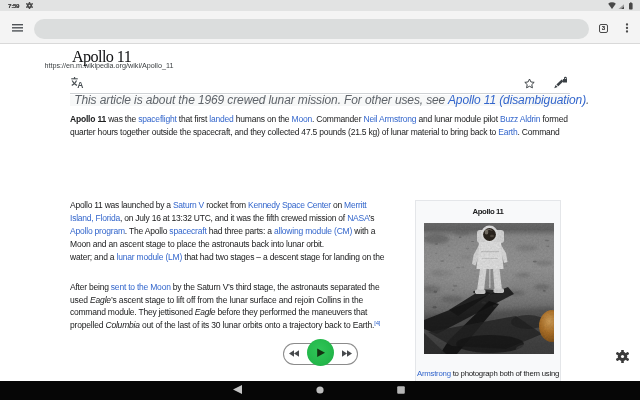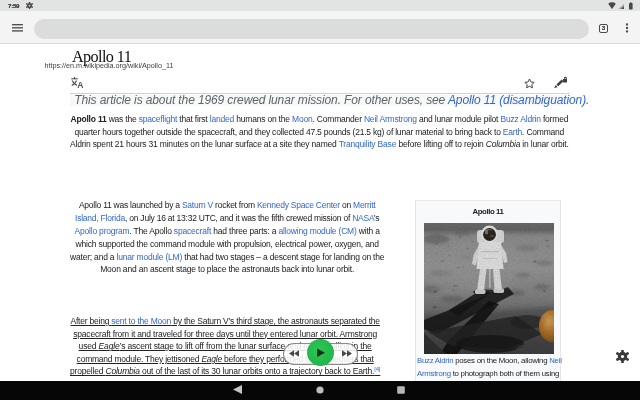--- a/index.html
+++ b/index.html
@@ -15,24 +15,24 @@
   #toolbar{left:0;top:11px;width:640px;height:33px;background:#f4f4f4;
            border-bottom:1px solid #d9d9d9;box-sizing:border-box;}
   #pill{left:34px;top:7.5px;width:555px;height:20px;background:#dbdddd;border-radius:10px;}
   #url{left:44.5px;top:12.5px;font-size:7.2px;color:#3c4043;letter-spacing:0px;margin-top:37px;}
   #tabbox{left:599px;top:12.5px;width:9px;height:9px;border:1.2px solid #4a4a4a;border-radius:2px;
           box-sizing:border-box;font-size:6px;font-weight:bold;color:#4a4a4a;text-align:center;line-height:6.5px;text-shadow:0 0 0.5px #4a4a4a;}
   
   #h1{left:72px;top:48.2px;font-family:"Liberation Serif",serif;font-size:16.2px;letter-spacing:-0.6px;color:#0f1012;line-height:18.5px;}
   #rule{left:70px;top:93px;width:500px;height:1px;background:#cfd2d5;}
   #hatnote{left:74.3px;top:95.7px;font-size:12px;font-style:italic;color:#5f646a;letter-spacing:-0.12px;line-height:8.4px;}
-  .body-txt{font-size:8.5px;color:#202122;letter-spacing:-0.2px;text-align:center;}
+  .body-txt{font-size:8.5px;color:#202122;letter-spacing:-0.2px;}
   #p1{left:70px;top:112.6px;line-height:12.9px;}
   #p2{left:70px;top:198.7px;line-height:12.95px;}
-  #p3{left:70px;top:315px;line-height:12.6px;text-decoration:underline;}
+  #p3{left:70px;top:281px;line-height:12.6px;}
   sup{font-size:6px;vertical-align:baseline;position:relative;top:-3px;}
   
   #infobox{left:415px;top:200px;width:146px;height:200px;background:#f8f9fa;
            border:1px solid #e4e6e9;box-sizing:border-box;}
   #ibtitle{left:415px;top:206.8px;width:146px;text-align:center;font-size:7.8px;letter-spacing:-0.4px;font-weight:bold;color:#202122;line-height:9px;}
   #caption{left:417px;top:353.8px;width:150px;font-size:7.8px;line-height:13.2px;color:#202122;letter-spacing:-0.25px;}
   
   #mediapill{left:283px;top:343px;width:74.5px;height:21.5px;border-radius:11px;
              background:rgba(255,255,255,0.86);border:1px solid rgba(110,110,110,0.8);box-sizing:border-box;}
   #greenbtn{left:306.5px;top:339px;width:27px;height:27px;border-radius:50%;background:radial-gradient(circle at 45% 42%, #30c558 0%, #25b94c 55%, #1daa43 100%);}
@@ -110,35 +110,32 @@
     <path d="M11,3.1 L11,2.1 A1.4,1.3 0 0,1 13.8,2.1 L13.8,3.1 L12.9,3.1 L12.9,2.2 A0.55,0.5 0 0,0 11.9,2.2 L11.9,3.1 Z"></path>
   </g>
 </svg>
 <div id="rule" class="abs"></div>
 <div class="abs" style="left:70px;top:94.5px;width:500px;height:11.5px;background:#f7f8f8;"></div>
 <div id="hatnote" class="abs">This article is about the 1969 crewed lunar mission. For other uses, see <a>Apollo 11 (disambiguation)</a>.</div>
 
 <div id="p1" class="abs body-txt">
   <div class="ln"><b>Apollo 11</b> was the <a>spaceflight</a> that first <a>landed</a> humans on the <a>Moon</a>. Commander <a>Neil Armstrong</a> and lunar module pilot <a>Buzz Aldrin</a> formed</div>
   <div class="ln" style="letter-spacing:-0.21px">quarter hours together outside the spacecraft, and they collected 47.5 pounds (21.5 kg) of lunar material to bring back to <a>Earth</a>. Command</div>
-  <div class="ln" style="letter-spacing:-0.19px">Aldrin spent 21 hours 31 minutes on the lunar surface at a site they named <a>Tranquility Base</a> before lifting off to rejoin <i>Columbia</i> in lunar orbit.</div>
 </div>
 
 <div id="p2" class="abs body-txt">
   <div class="ln" style="letter-spacing:-0.25px">Apollo 11 was launched by a <a>Saturn V</a> rocket from <a>Kennedy Space Center</a> on <a>Merritt</a></div>
   <div class="ln" style="letter-spacing:-0.23px"><a>Island, Florida</a>, on July 16 at 13:32 UTC, and it was the fifth crewed mission of <a>NASA</a>’s</div>
   <div class="ln"><a>Apollo program</a>. The Apollo <a>spacecraft</a> had three parts: a <a>allowing module (CM)</a> with a</div>
-  <div class="ln">which supported the command module with propulsion, electrical power, oxygen, and</div>
+  <div class="ln" style="letter-spacing:-0.19px">Moon and an ascent stage to place the astronauts back into lunar orbit.</div>
   <div class="ln">water; and a <a>lunar module (LM)</a> that had two stages – a descent stage for landing on the</div>
-  <div class="ln" style="letter-spacing:-0.19px">Moon and an ascent stage to place the astronauts back into lunar orbit.</div>
 </div>
 
 <div id="p3" class="abs body-txt">
   <div class="ln" style="letter-spacing:-0.22px">After being <a>sent to the Moon</a> by the Saturn V’s third stage, the astronauts separated the</div>
-  <div class="ln" style="letter-spacing:-0.18px">spacecraft from it and traveled for three days until they entered lunar orbit. Armstrong</div>
   <div class="ln" style="letter-spacing:-0.16px">used <i>Eagle</i>’s ascent stage to lift off from the lunar surface and rejoin Collins in the</div>
   <div class="ln" style="letter-spacing:-0.23px">command module. They jettisoned <i>Eagle</i> before they performed the maneuvers that</div>
   <div class="ln" style="letter-spacing:-0.19px">propelled <i>Columbia</i> out of the last of its 30 lunar orbits onto a trajectory back to Earth.<sup><a>[4]</a></sup></div>
 </div>
 
 <div id="infobox" class="abs"></div>
 <div id="ibtitle" class="abs">Apollo 11</div>
 
 <svg class="abs" style="left:423.5px;top:223px;" width="130" height="131" viewBox="0 0 130 131">
   <defs>
@@ -242,21 +239,21 @@
     <ellipse cx="68" cy="13" rx="2" ry="1.2" fill="#5a5147" opacity="0.8"></ellipse>
     <rect x="57" y="28" width="18" height="1.3" fill="#c9c9c9"></rect>
     <rect x="58" y="35" width="16" height="1" fill="#cfcfcf"></rect>
     <line x1="65.8" y1="46" x2="65.8" y2="65" stroke="#bfbfbf" stroke-width="1.6"></line>
   </g>
 
   <ellipse cx="128" cy="103" rx="13" ry="16" fill="url(#orange)"></ellipse>
 
   <rect width="130" height="131" filter="url(#grain)" opacity="0.16"></rect>
 </svg>
-<div id="caption" class="abs"><span class="ln"><a>Buzz Aldrin</a> poses on the Moon, allowing <a>Neil</a></span><br>
+<div id="caption" class="abs"><br>
 <span class="ln"><a>Armstrong</a> to photograph both of them using</span></div>
 
 <div id="mediapill" class="abs"></div>
 <svg class="abs" style="left:289px;top:350px;" width="10" height="7" viewBox="0 0 10 7">
   <g fill="#46494c">
     <polygon points="5,3.5 10,0.3 10,6.7"></polygon>
     <polygon points="0,3.5 5,0.3 5,6.7"></polygon>
   </g>
 </svg>
 <svg class="abs" style="left:342px;top:350px;" width="10" height="7" viewBox="0 0 10 7">

